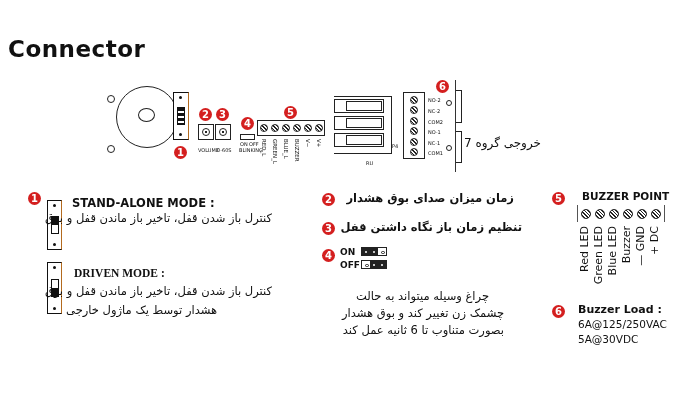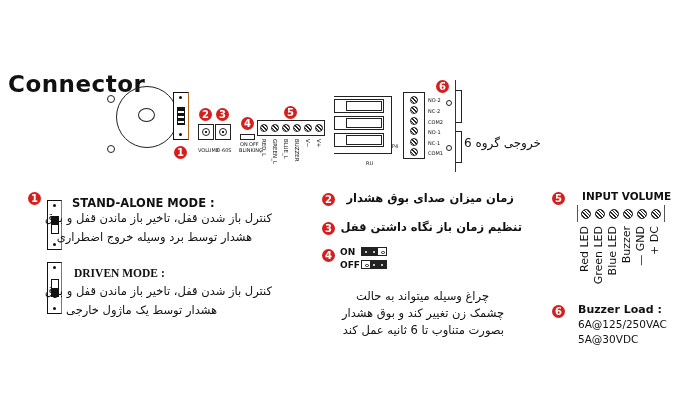--- a/index.html
+++ b/index.html
@@ -1,18 +1,18 @@
 <!DOCTYPE html>
 <html><head>
 <meta charset="utf-8">
 <style>
   * { box-sizing: border-box; margin: 0; padding: 0; }
   body { width: 700px; height: 400px; background: #fff; position: relative; overflow: hidden; font-family: "Liberation Sans", sans-serif; color: #111; }
   .abs { position: absolute; }
-  .title { left: 8px; top: 36px; font-family: "DejaVu Sans", sans-serif; font-weight: bold; font-size: 23px; letter-spacing: 0.5px; margin-top: 35px; }
+  .title { left: 8px; top: 36px; font-family: "DejaVu Sans", sans-serif; font-weight: bold; font-size: 23px; letter-spacing: 0.5px; }
   .badge { position: absolute; width: 13px; height: 13px; border-radius: 50%; background: #d41f1f; color: #fff; font-size: 10px; font-weight: bold; line-height: 13px; text-align: center; font-family: "DejaVu Sans", sans-serif; }
   .tiny { font-size: 5px; font-family: "DejaVu Sans", sans-serif; }
   .fa { direction: rtl; font-family: "DejaVu Sans", sans-serif; font-size: 11.5px; white-space: nowrap; }
   .fa-bold { font-weight: bold; }
   .hdr { font-family: "DejaVu Sans", sans-serif; font-weight: bold; font-size: 11.5px; }
   .line { position: absolute; background: #333; }
   .vtext { writing-mode: vertical-rl; font-family: "DejaVu Sans", sans-serif; font-size: 11px; white-space: nowrap; }
   .vtiny { writing-mode: vertical-rl; font-family: "DejaVu Sans", sans-serif; font-size: 5.5px; white-space: nowrap; }
   .screw { position: absolute; width: 8px; height: 8px; border: 1px solid #222; border-radius: 50%; background: repeating-linear-gradient(45deg, #fff 0 1.5px, #222 1.5px 2.5px); }
   .switch-big { position: absolute; width: 16px; height: 46px; border: 1.5px solid #111; border-right-color: #b36a1e; background: #fff; }
@@ -99,33 +99,32 @@
   <span class="abs tiny" style="left:428px;top:108px;">NC-2</span>
   <span class="abs tiny" style="left:428px;top:119px;">COM2</span>
   <span class="abs tiny" style="left:428px;top:129px;">NO-1</span>
   <span class="abs tiny" style="left:428px;top:140px;">NC-1</span>
   <span class="abs tiny" style="left:428px;top:150px;">COM1</span>
   <div class="abs" style="left:446px;top:100px;width:6px;height:6px;border:1px solid #222;border-radius:50%;"></div>
   <div class="abs" style="left:446px;top:145px;width:6px;height:6px;border:1px solid #222;border-radius:50%;"></div>
   <div class="line" style="left:455px;top:80px;width:1px;height:92px;"></div>
   <div class="abs" style="left:456px;top:90px;width:6px;height:33px;border:1px solid #222;border-left:none;"></div>
   <div class="abs" style="left:456px;top:131px;width:6px;height:32px;border:1px solid #222;border-left:none;"></div>
-  <span class="abs fa" style="left:464px;top:136px;direction:ltr;font-size:12px;">خروجی گروه 6</span>
+  <span class="abs fa" style="left:464px;top:136px;direction:ltr;font-size:12px;">خروجی گروه 7</span>
 </div>
 
 <div class="abs" style="left:0;top:188px;width:320px;height:70px;">
   <div class="badge" style="left:28px;top:4px;">1</div>
   <div class="switch-big" style="left:47px;top:12px;width:15px;height:50px;">
     <div class="dot" style="top:3px;"></div>
     <div class="knob" style="top:15px;height:18px;background:linear-gradient(#111 50%,#fff 50%);"></div>
     <div class="dot" style="top:42px;"></div>
   </div>
   <span class="abs hdr" style="left:72px;top:8px;">STAND-ALONE MODE :</span>
   <div class="abs fa" style="right:48px;top:23px;">کنترل باز شدن قفل، تاخیر باز ماندن قفل و بوق</div>
-  <div class="abs fa" style="right:68px;top:42px;">هشدار توسط برد وسیله خروج اضطراری</div>
 </div>
 
 <div class="abs" style="left:0;top:258px;width:320px;height:70px;">
   <div class="switch-big" style="left:47px;top:4px;width:15px;height:52px;">
     <div class="dot" style="top:3px;"></div>
     <div class="knob" style="top:16px;height:18px;background:linear-gradient(#fff 50%,#111 50%);"></div>
     <div class="dot" style="top:44px;"></div>
   </div>
   <span class="abs hdr" style="left:74px;top:9px;font-family:Liberation Serif, serif;">DRIVEN MODE :</span>
   <div class="abs fa" style="right:48px;top:26px;">کنترل باز شدن قفل، تاخیر باز ماندن قفل و بوق</div>
@@ -151,21 +150,21 @@
       <span class="on"></span>
       <span class="on"></span>
   </div>
   <div class="abs fa" style="right:29px;top:45px;">چراغ وسیله میتواند به حالت</div>
   <div class="abs fa" style="right:14px;top:62px;">چشمک زن تغییر کند و بوق هشدار</div>
   <div class="abs fa" style="right:14px;top:79px;">بصورت متناوب تا 6  ثانیه عمل کند</div>
 </div>
 
 <div class="abs" style="left:540px;top:186px;width:160px;height:110px;">
   <div class="badge" style="left:12px;top:6px;">5</div>
-  <span class="abs hdr" style="left:42px;top:4px;font-size:10.5px;">INPUT VOLUME</span>
+  <span class="abs hdr" style="left:42px;top:4px;font-size:10.5px;">BUZZER POINT</span>
   <div class="abs" style="left:37px;top:19px;width:88px;height:17px;border:1px solid #555;border-top:none;border-bottom:none;"></div>
   <div class="screw" style="left:41px;top:23px;width:10px;height:10px;"></div>
   <div class="screw" style="left:55px;top:23px;width:10px;height:10px;"></div>
   <div class="screw" style="left:69px;top:23px;width:10px;height:10px;"></div>
   <div class="screw" style="left:83px;top:23px;width:10px;height:10px;"></div>
   <div class="screw" style="left:97px;top:23px;width:10px;height:10px;"></div>
   <div class="screw" style="left:111px;top:23px;width:10px;height:10px;"></div>
   <span class="abs vtext" style="left:38px;top:40px;transform:rotate(180deg);">Red LED</span>
   <span class="abs vtext" style="left:52px;top:40px;transform:rotate(180deg);">Green LED</span>
   <span class="abs vtext" style="left:66px;top:40px;transform:rotate(180deg);">Blue LED</span>

